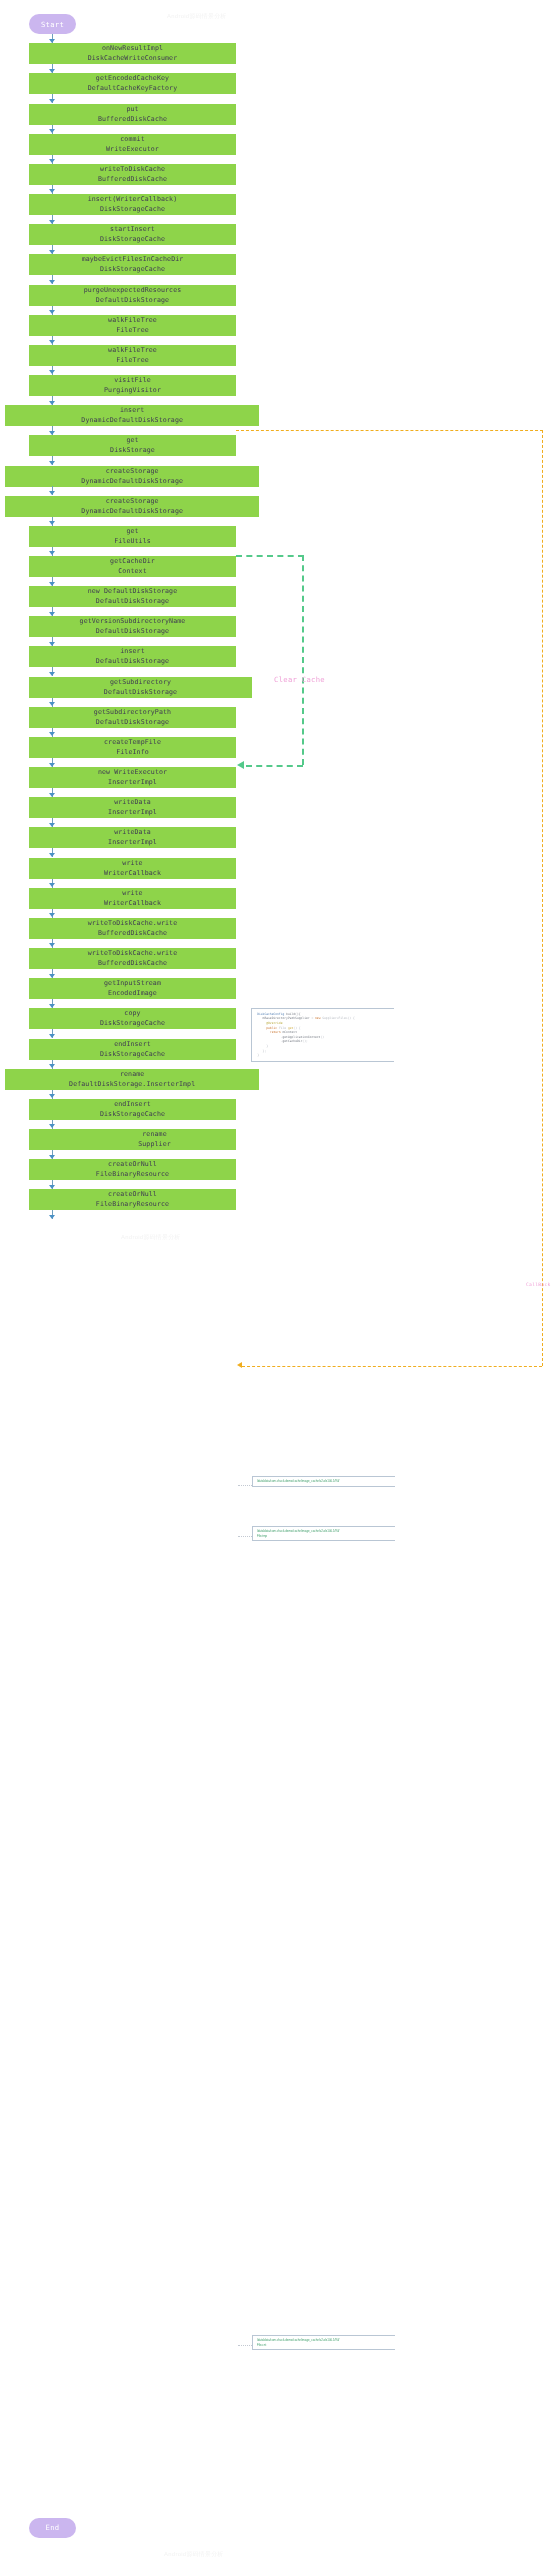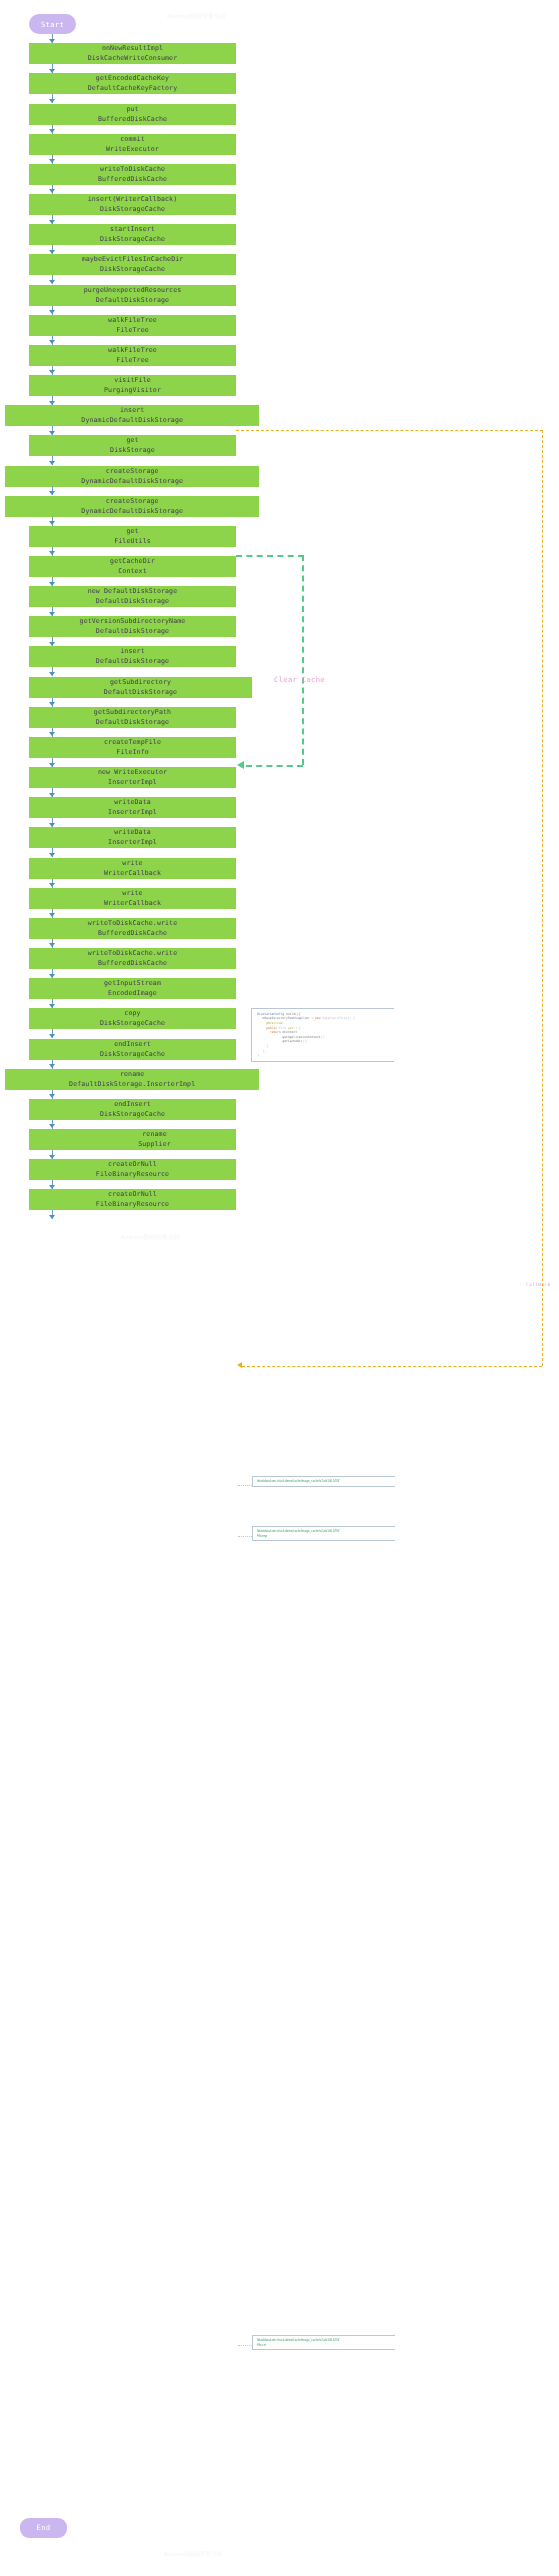--- a/index.html
+++ b/index.html
@@ -436,16 +436,16 @@
   <div class="pnote" style="left:252px;top:1476px;width:143px;">/data/data/com.chuck.demo/cache/image_cache/v2.ols100.1/94/</div>
 
   <div class="dotlead" style="left:238px;top:1536px;width:14.4px;"></div>
   <div class="pnote" style="left:252px;top:1526px;width:143px;">/data/data/com.chuck.demo/cache/image_cache/v2.ols100.1/94/
 File.tmp</div>
 
   <div class="dotlead" style="left:238px;top:2345px;width:14.4px;"></div>
   <div class="pnote" style="left:252px;top:2335px;width:143px;">/data/data/com.chuck.demo/cache/image_cache/v2.ols100.1/94/
 File.cnt</div>
 
-  <div class="terminal" style="left:20px;top:2518px;width:47px;height:19.7px;border-radius:9px;">End</div>
+  <div class="terminal" style="left:29px;top:2518px;width:47px;height:19.7px;">End</div>
 
 </div>
 
 
 </body></html>

